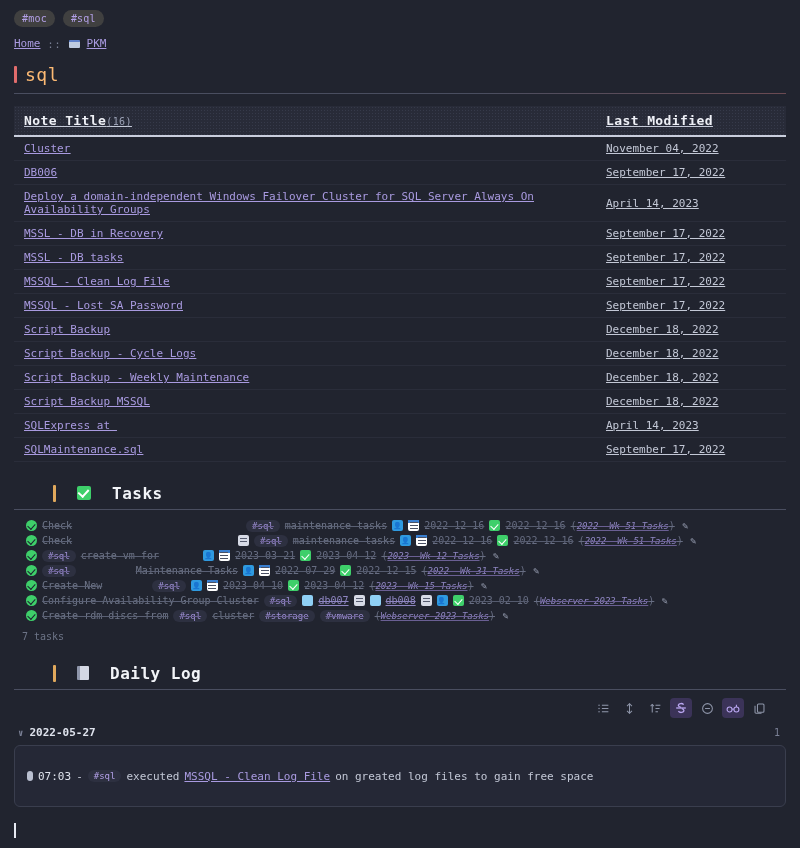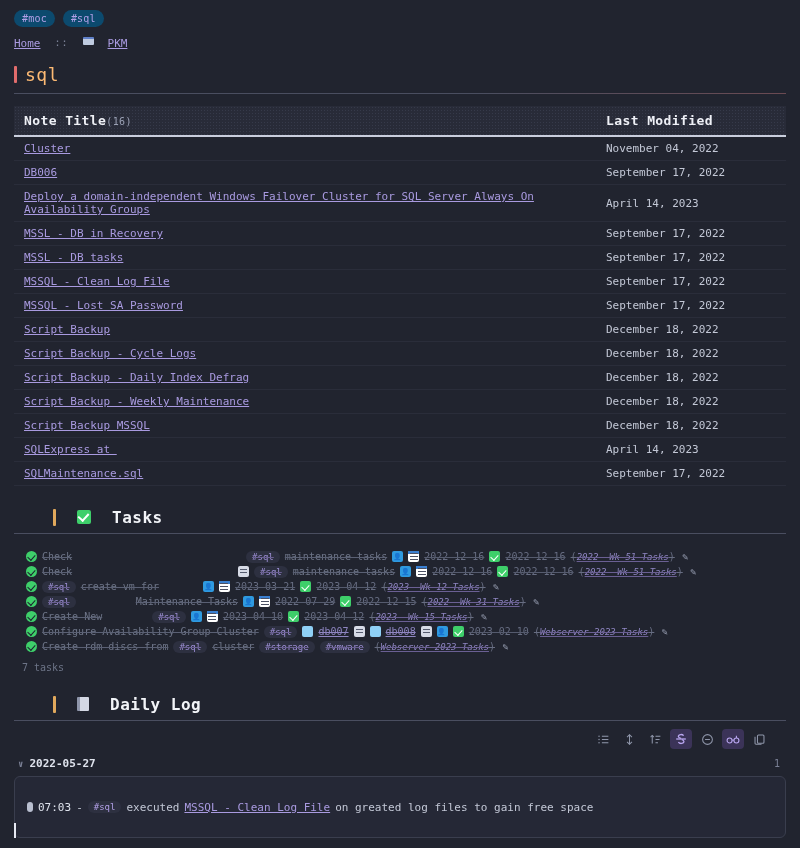--- a/index.html
+++ b/index.html
@@ -9,32 +9,32 @@
     background: #21242f;
     font-family: "DejaVu Sans Mono", "Liberation Mono", monospace;
     color: #c3c8d6;
     overflow: hidden;
   }
   body { position: relative; }
 
   
   .tags-row { display: flex; gap: 8px; padding: 10px 14px 0 14px; }
   .tag-pill {
-    background: #0c4a6e;
+    background: #404040;
     color: #b3a0e8;
     font-size: 10px;
     padding: 3px 8px;
     border-radius: 9px;
     letter-spacing: 0.2px;
     line-height: 1.1;
   }
 
   
   .breadcrumb {
-    display: flex; align-items: flex-start; gap: 14px;
+    display: flex; align-items: flex-end; gap: 7px;
     padding: 10px 18px 0 14px;
     font-size: 11px;
   }
   .crumb-link { color: #a99ae0; text-decoration: underline; }
   .crumb-sep { color: #7b8196; letter-spacing: 1px; font-size: 10px; }
   .crumb-icon { font-size: 10px; line-height: 1; }
   .folder-glyph {
     display:inline-block; width: 11px; height: 8px;
     background: #bfcbe0; border-radius: 1px;
     border-top: 2px solid #5f80c9;
@@ -47,21 +47,21 @@
   }
   .title-bar { width: 3px; height: 17px; background: #e06c6c; border-radius: 1px; }
   .page-title { font-size: 18px; font-weight: normal; color: #fdba74; letter-spacing: 0.5px; }
   .title-rule {
     margin: 8px 14px 0 14px; height: 1px;
     background: linear-gradient(to right,#4a4e60 0%,#4a4e60 60%,#6b4a52 100%);
   }
 
   
   .table-wrap { margin: 12px 14px 0 14px; }
-  table.notes { width: 100%; border-collapse: collapse; }
+  table.notes { width: 100%; border-collapse: collapse; text-decoration: underline; }
   table.notes thead th {
     text-align: left;
     background: #282b38;
     background-image: radial-gradient(#363a4a 0.6px, transparent 0.6px);
     background-size: 3px 3px;
     color: #eef0f6;
     font-size: 13px;
     font-weight: bold;
     padding: 7px 10px;
     letter-spacing: 0.4px;
@@ -106,21 +106,21 @@
     border:solid #fff; border-width:0 2px 2px 0; transform:rotate(42deg);
   }
   .sec-book {
     display:inline-block; width:12px; height:14px; border-radius:1px;
     background:#d4d8e4; border-left:3px solid #8f96ab;
   }
   .sec-title { font-size: 16px; font-weight: bold; color: #f2f4f8; letter-spacing: 0.5px; }
   .sec-rule { margin: 6px 14px 0 14px; height: 1px; background: #4a4e60; }
 
   
-  .tasks { margin: 15px 0 0 0; padding: 0 14px; }
+  .tasks { margin: 8px 0 0 0; padding: 0 14px; }
   .task-row {
     display: flex; align-items: center; gap: 5px;
     font-size: 10px; padding: 1.5px 0 1.5px 12px;
     white-space: nowrap; color: #6d7487;
   }
   .task-check {
     display:inline-block; width:11px; height:11px; border-radius:50%;
     background:#3ecf6a; position:relative; flex:none;
   }
   .task-check::after{
@@ -285,24 +285,20 @@
         <tr>
           <td><a class="note-link">MSSQL - Lost SA Password</a></td>
           <td>September 17, 2022</td>
         </tr>
         <tr>
           <td><a class="note-link">Script Backup</a></td>
           <td>December 18, 2022</td>
         </tr>
         <tr>
           <td><a class="note-link">Script Backup - Cycle Logs</a></td>
-          <td>December 18, 2022</td>
-        </tr>
-        <tr>
-          <td><a class="note-link">Script Backup - Daily Index Defrag</a></td>
           <td>December 18, 2022</td>
         </tr>
         <tr>
           <td><a class="note-link">Script Backup - Weekly Maintenance</a></td>
           <td>December 18, 2022</td>
         </tr>
         <tr>
           <td><a class="note-link">Script Backup MSSQL</a></td>
           <td>December 18, 2022</td>
         </tr>

